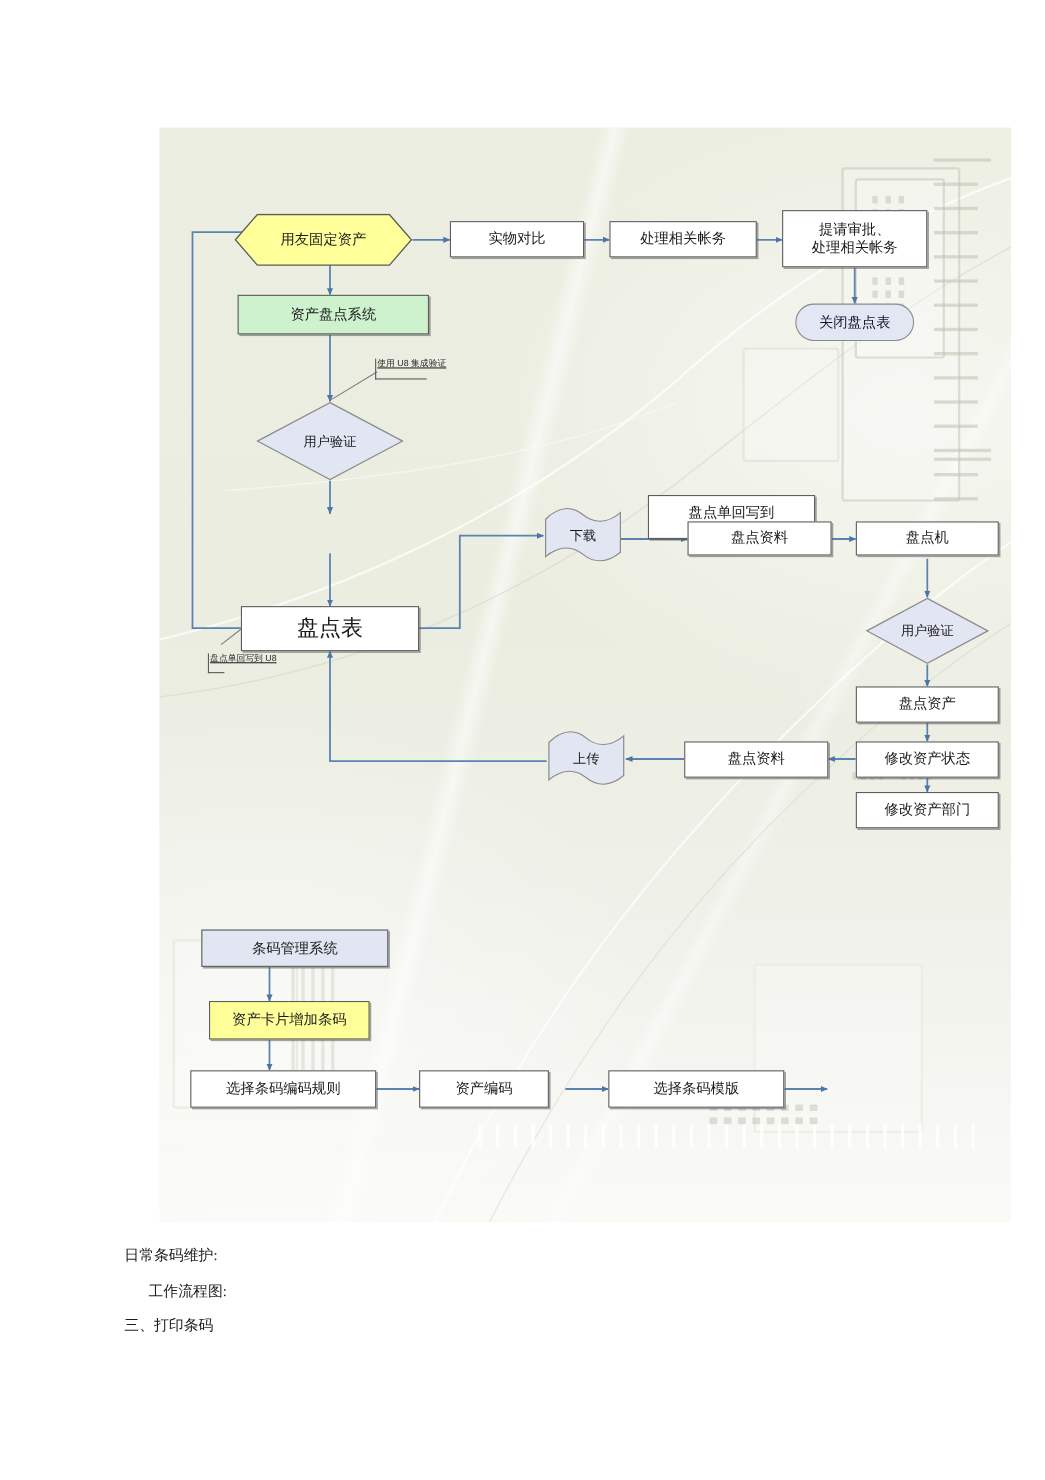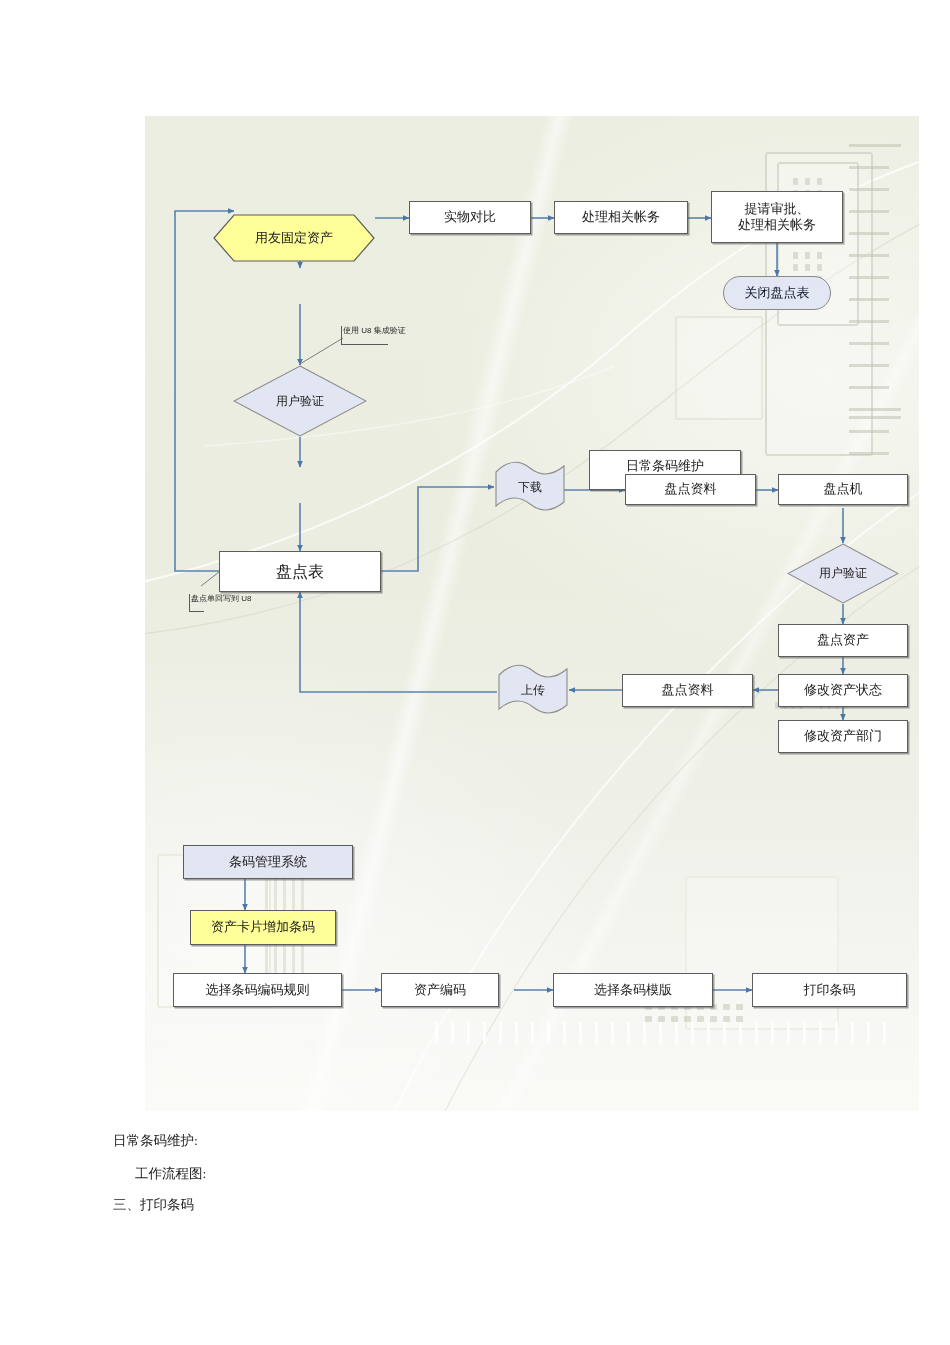--- a/index.html
+++ b/index.html
@@ -58,21 +58,21 @@
   .box{
     background:#ffffff;
     border:1px solid #5d5d5d;
     box-shadow:1.5px 1.5px 0 rgba(90,90,90,.55);
   }
   .box.green{background:#cdf2cd;}
   .box.yellow{background:#ffff99;text-align:right;}
   .box.lav{background:#e2e5f2;}
 
   
-  .hex{position:absolute;margin-top:20px;}
+  .hex{position:absolute;}
   .hex .lbl{
     position:absolute;left:0;top:0;width:100%;height:100%;
     display:flex;align-items:center;justify-content:center;
     font-size:13px;color:#1a1a1a;
   }
 
   
   .dia{position:absolute;}
   .dia .lbl{
     position:absolute;left:0;top:0;width:100%;height:100%;
@@ -99,21 +99,21 @@
   
   .callout{
     position:absolute;font-size:8px;color:#2a2a2a;
     font-family:"Liberation Sans","DejaVu Sans",sans-serif;
     white-space:nowrap;
   }
   .callout .bracket{
     position:absolute;left:0;top:0;
     border-left:1px solid #5a5a5a;border-bottom:1px solid #5a5a5a;
   }
-  .callout .txt{position:absolute;left:2px;top:-1px;}
+  .callout .txt{position:absolute;left:2px;top:-1px;text-decoration:underline;}
 
   
   #links{position:absolute;left:0;top:0;width:100%;height:100%;}
 
   
   .cap{
     position:absolute;left:113px;
     font-size:13.5px;color:#1a1a1a;
     font-family:"Liberation Serif","DejaVu Serif",serif;
   }
@@ -324,52 +324,55 @@
 
   <div class="node box" style="left:566px;top:75px;width:132px;height:52px;">
     <span>提请审批、
 处理相关帐务</span>
   </div>
 
   <div class="term" style="left:578px;top:160px;width:108px;height:34px;">
     <span>关闭盘点表</span>
   </div>
 
+  <div class="node box green" style="left:71px;top:152px;width:174px;height:36px;">
+    <span>资产盘点系统</span>
+  </div>
 
   <div class="dia" style="left:88px;top:249px;width:134px;height:72px;">
     <svg width="134" height="72" viewBox="0 0 134 72">
       <polygon points="67,1 133,36 67,71 1,36" fill="#e2e5f2" stroke="#8c8c8c" stroke-width="1.1"></polygon>
     </svg>
     <span class="lbl">用户验证</span>
   </div>
 
   <div class="callout" style="left:196px;top:210px;width:96px;height:22px;">
     <span class="bracket" style="width:46px;height:18px;"></span>
     <span class="txt">使用 U8 集成验证</span>
   </div>
 
 
-  <div class="node box" style="left:74px;top:435px;width:162px;height:41px;font-size:16px;">
+  <div class="node box" style="left:74px;top:435px;width:162px;height:41px;font-size:20px;">
     <span>盘点表</span>
   </div>
 
   <div class="callout" style="left:44px;top:478px;width:110px;height:22px;">
     <span class="bracket" style="width:14px;height:17px;"></span>
     <span class="txt">盘点单回写到    U8</span>
   </div>
 
   <div class="flag" style="left:349px;top:344px;width:72px;height:54px;">
     <svg width="72" height="54" viewBox="0 0 72 54">
       <path d="M2,12 C14,0 26,0 36,8 C46,16 58,16 70,6 L70,42 C58,52 46,52 36,44 C26,36 14,36 2,46 Z" fill="#e2e5f2" stroke="#8c8c8c" stroke-width="1.1"></path>
     </svg>
     <span class="lbl">下载</span>
   </div>
 
   <div class="node box" style="left:444px;top:334px;width:152px;height:40px;align-items:flex-start;padding-top:7px;">
-    <span>日常条码维护</span>
+    <span>盘点单回写到</span>
   </div>
 
   <div class="node box" style="left:480px;top:358px;width:131px;height:31px;">
     <span>盘点资料</span>
   </div>
 
   <div class="node box" style="left:633px;top:358px;width:130px;height:31px;">
     <span>盘点机</span>
   </div>
 
@@ -416,21 +419,18 @@
   </div>
 
   <div class="node box" style="left:236px;top:857px;width:118px;height:34px;">
     <span>资产编码</span>
   </div>
 
   <div class="node box" style="left:408px;top:857px;width:160px;height:34px;">
     <span>选择条码模版</span>
   </div>
 
-  <div class="node box" style="left:607px;top:857px;width:155px;height:34px;">
-    <span>打印条码</span>
-  </div>
 
 </div>
 
 <div class="cap" style="top:1132px;left:113px;">日常条码维护:</div>
 <div class="cap" style="top:1165px;left:135px;">工作流程图:</div>
 <div class="cap" style="top:1196px;left:113px;">三、打印条码</div>
 
 </body></html>

